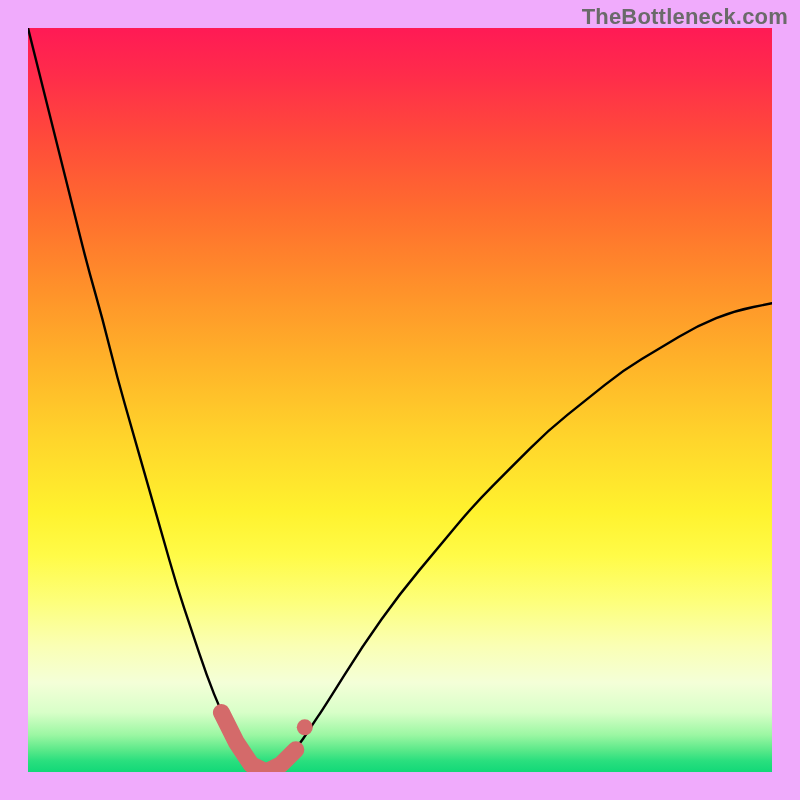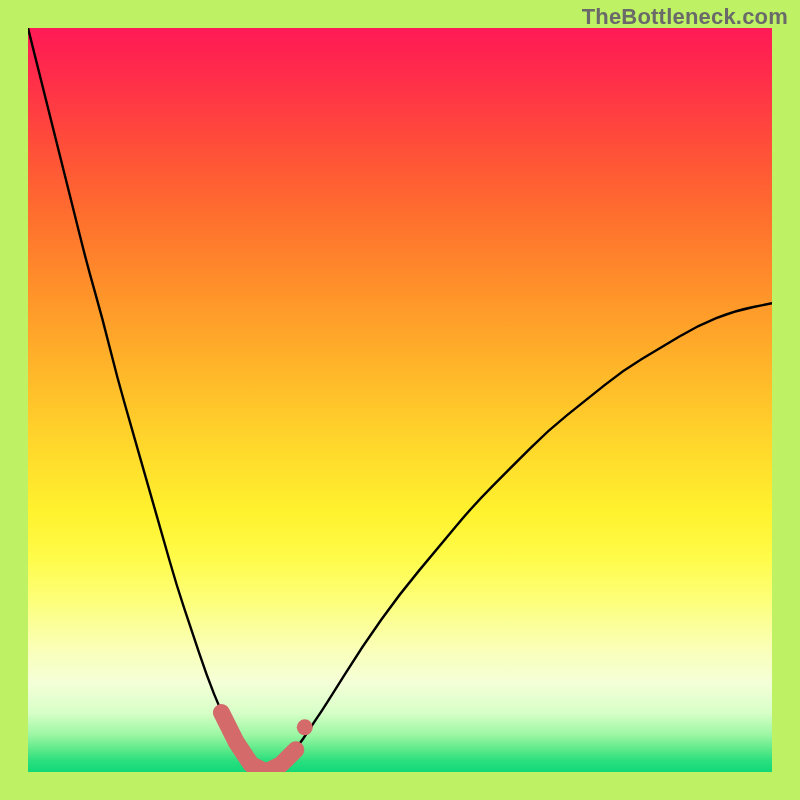--- a/index.html
+++ b/index.html
@@ -9,21 +9,21 @@
     height: 800px;
     background: #000;
     overflow: hidden;
   }
   .frame {
     position: absolute;
     top: 0;
     left: 0;
     width: 800px;
     height: 800px;
-    background: #bef264;
+    background: #f0abfc;
   }
   .plot-area {
     position: absolute;
     left: 28px;
     top: 28px;
     width: 744px;
     height: 744px;
     overflow: hidden;
   }
   .gradient {

